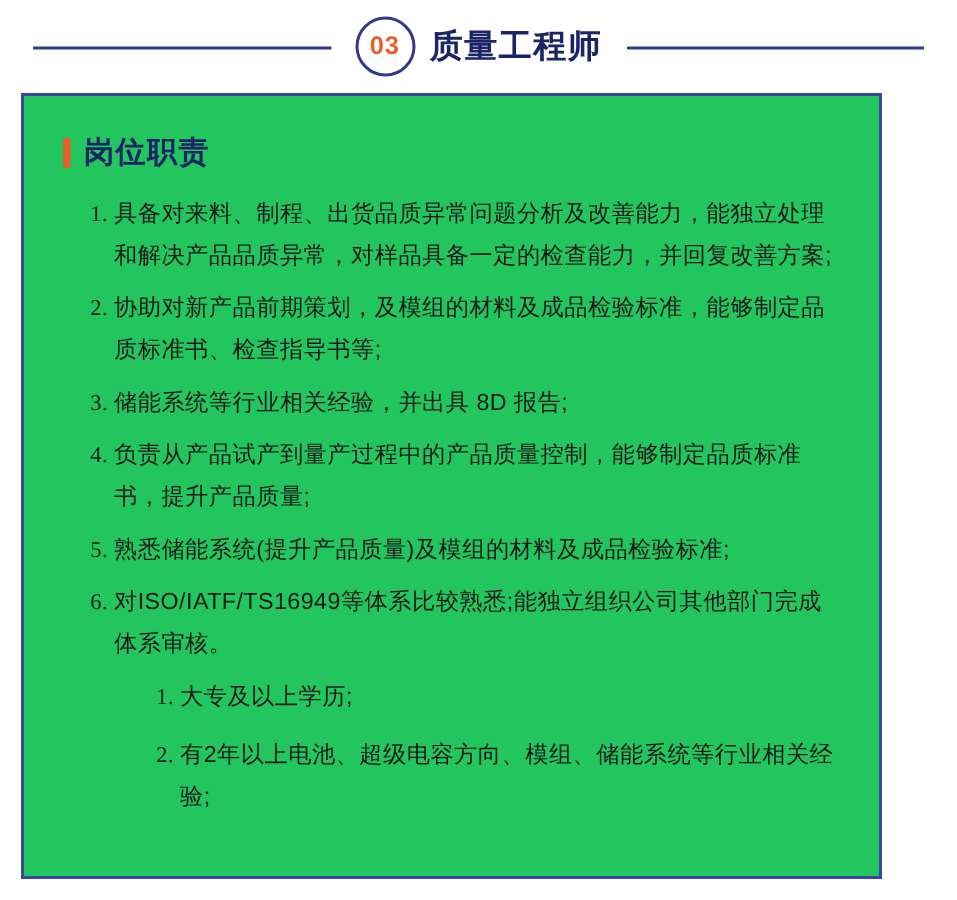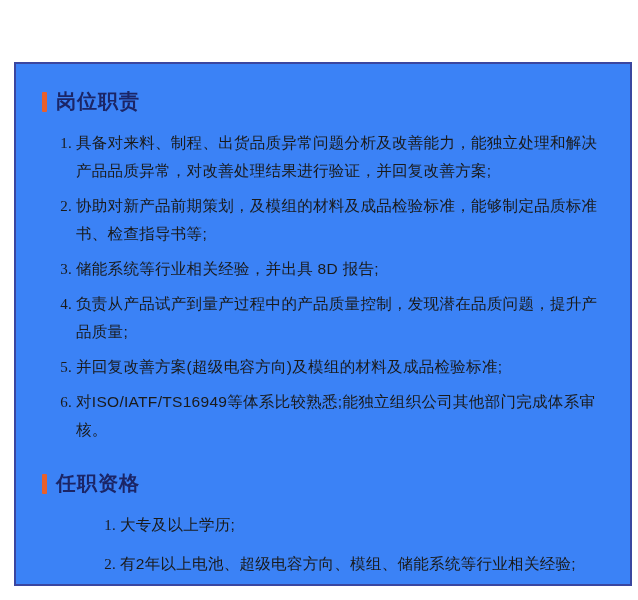--- a/index.html
+++ b/index.html
@@ -65,25 +65,25 @@
     font-weight: bold;
     color: #1b2566;
     letter-spacing: 1px;
   }
 
   
   .panel {
     position: absolute;
     left: 14px;
     top: 62px;
-    width: 618px;
+    width: 574px;
     height: 524px;
     box-sizing: border-box;
     border: 2px solid #3a46a0;
-    background: #3b82f6;
+    background: #22c55e;
     padding: 24px 26px 10px 26px;
     overflow: hidden;
   }
 
   .section-head {
     display: flex;
     align-items: center;
     gap: 9px;
     margin-bottom: 14px;
   }
@@ -133,41 +133,44 @@
   ol.items.qual > li {
     margin-bottom: 11px;
     margin-left: 44px;
   }
 </style>
 </head>
 <body>
 
 <div class="page">
 
+  <div class="header">
+    <div class="header-rule"></div>
+    <div class="header-chip">
+      <span class="badge">03</span>
+      <span class="header-title">质量工程师</span>
+    </div>
+  </div>
 
   <div class="panel">
 
     <div class="section-head">
       <span class="tick"></span>
       <span class="section-title">岗位职责</span>
     </div>
 
     <ol class="items">
-      <li>具备对来料、制程、出货品质异常问题分析及改善能力，能独立处理和解决产品品质异常，对改善处理结果进行验证，并回复改善方案;</li>
+      <li>具备对来料、制程、出货品质异常问题分析及改善能力，能独立处理和解决产品品质异常，对样品具备一定的检查能力，并回复改善方案;</li>
       <li>协助对新产品前期策划，及模组的材料及成品检验标准，能够制定品质标准书、检查指导书等;</li>
       <li>储能系统等行业相关经验，并出具 8D 报告;</li>
-      <li>负责从产品试产到量产过程中的产品质量控制，发现潜在品质问题，提升产品质量;</li>
-      <li>并回复改善方案(超级电容方向)及模组的材料及成品检验标准;</li>
+      <li>负责从产品试产到量产过程中的产品质量控制，能够制定品质标准书，提升产品质量;</li>
+      <li>熟悉储能系统(提升产品质量)及模组的材料及成品检验标准;</li>
       <li>对ISO/IATF/TS16949等体系比较熟悉;能独立组织公司其他部门完成体系审核。</li>
     </ol>
 
-    <div class="section-head second">
-      <span class="tick"></span>
-      <span class="section-title">任职资格</span>
-    </div>
 
     <ol class="items qual">
       <li>大专及以上学历;</li>
       <li>有2年以上电池、超级电容方向、模组、储能系统等行业相关经验;</li>
 
     </ol>
 
   </div>
 </div>
 

